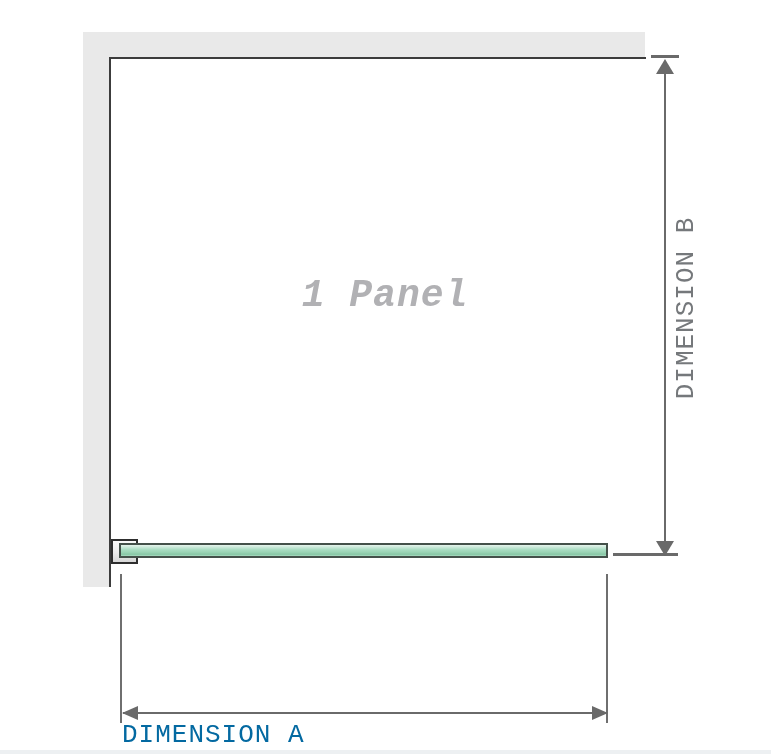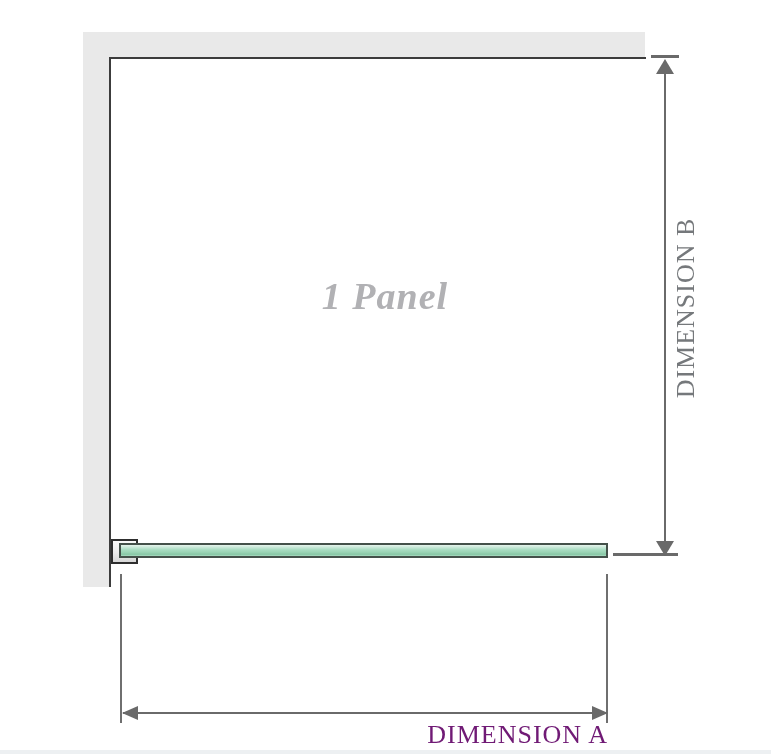--- a/index.html
+++ b/index.html
@@ -3,21 +3,21 @@
 <meta charset="utf-8">
 <style>
   html, body { margin: 0; padding: 0; background: #ffffff; }
   * { box-sizing: border-box; }
   .canvas {
     position: relative;
     width: 771px;
     height: 755px;
     background: #ffffff;
     overflow: hidden;
-    font-family: Liberation Serif, serif;
+    font-family: Liberation Mono, monospace;
   }
   .abs { position: absolute; }
 
   
   .wall-h { left: 83px; top: 32px; width: 562px; height: 26px; background: #e9e9e9; }
   .wall-v { left: 83px; top: 32px; width: 27px; height: 555px; background: #e9e9e9; }
 
   
   .outline-top  { left: 109px; top: 57px; width: 537px; height: 2px; background: #3c3c3c; }
   .outline-left { left: 109px; top: 57px; width: 2px; height: 530px; background: #3c3c3c; }
@@ -72,22 +72,22 @@
     border-top: 7px solid transparent; border-bottom: 7px solid transparent;
     border-right: 16px solid #6a6a6a;
   }
   .arrow-right {
     left: 592px; top: 706px; width: 0; height: 0;
     border-top: 7px solid transparent; border-bottom: 7px solid transparent;
     border-left: 16px solid #6a6a6a;
   }
   .dim-a-label {
     left: 122px; top: 720px; width: 486px;
-    text-align: right;
-    font-size: 26px; letter-spacing: 1px; color: #701a75;
+    text-align: left;
+    font-size: 26px; letter-spacing: 1px; color: #0369a1;
   }
 
   
   .panel-label {
     left: 275px; top: 274px; width: 220px;
     text-align: center;
     font-size: 38px; font-weight: bold; font-style: italic;
     letter-spacing: 1px; color: #b1b1b4;
   }
 

